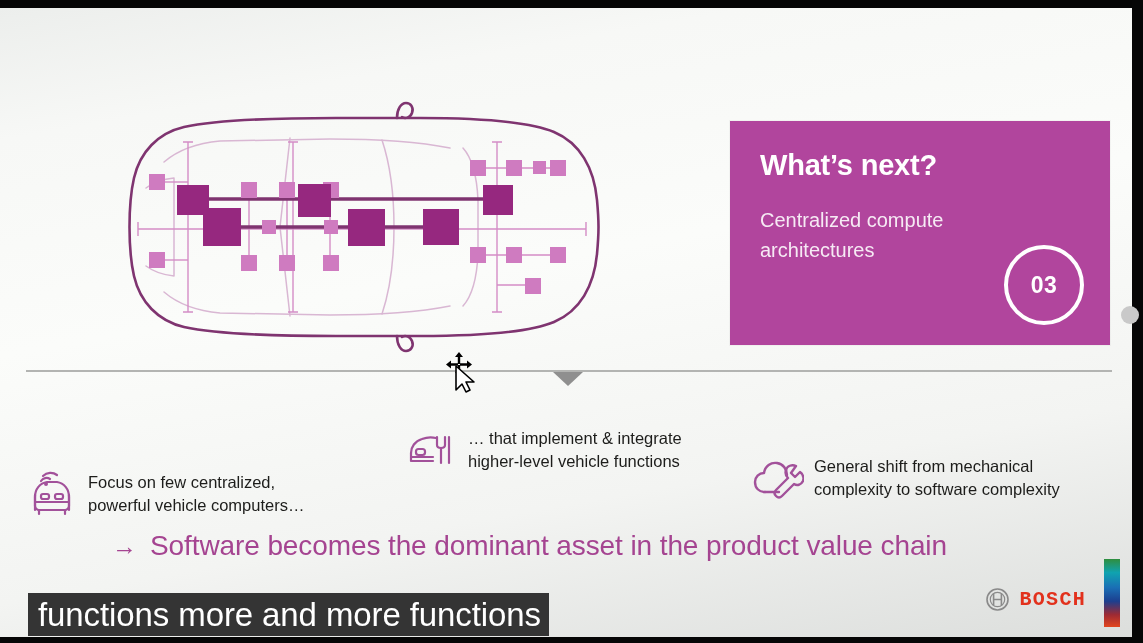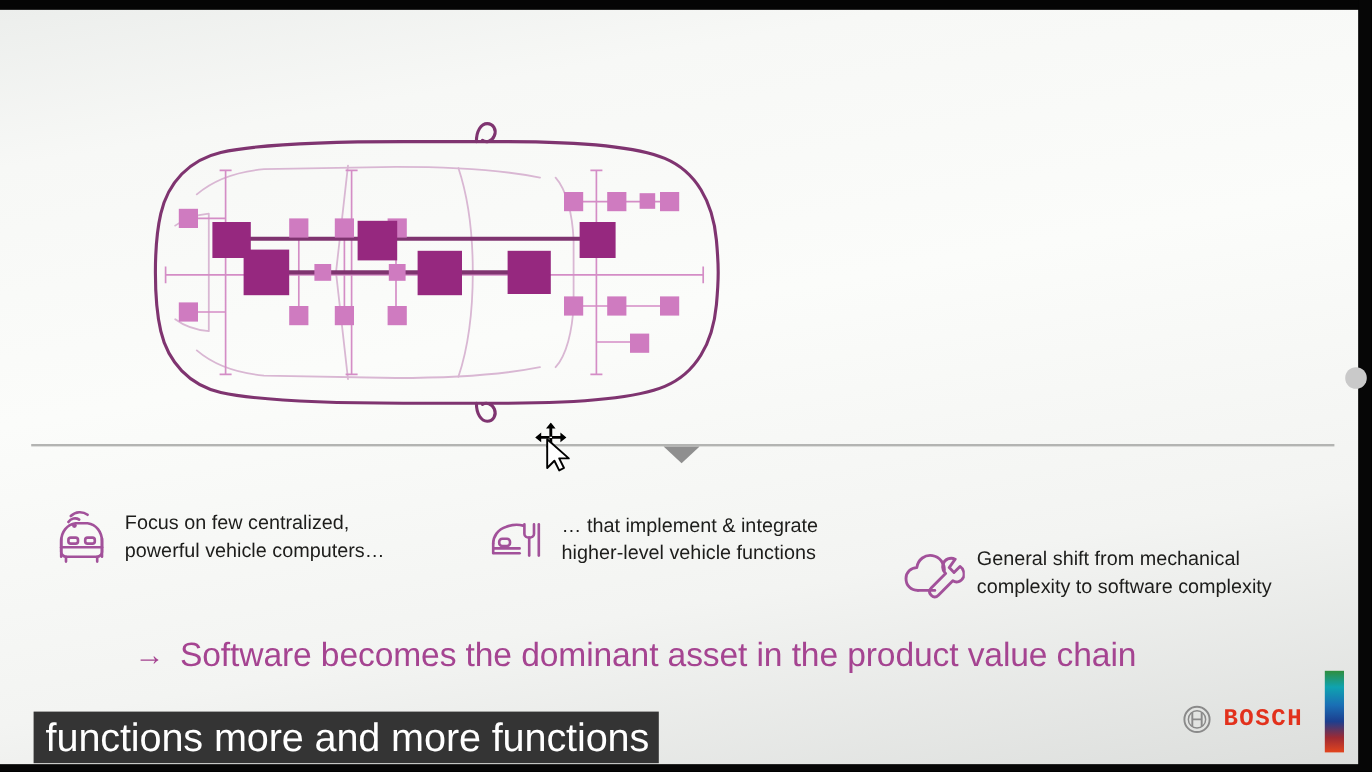--- a/index.html
+++ b/index.html
@@ -155,21 +155,21 @@
     top: 415px;
     width: 1090px;
     height: 70px;
   }
   .benefit {
     position: absolute;
     top: 0;
     display: flex;
     align-items: center;
   }
-  .benefit-1 { left: 16px;   width: 360px; }
+  .benefit-1 { left: 0px;   width: 360px; margin-top: 46px; }
   .benefit-2 { left: 380px; width: 340px; align-items: flex-end; }
   .benefit-3 { left: 726px; width: 364px; margin-top: 30px; }
 
   .benefit-icon {
     width: 52px;
     height: 50px;
     flex: 0 0 52px;
     margin-right: 10px;
   }
   .benefit-icon svg { display: block; width: 100%; height: 100%; }
@@ -351,20 +351,27 @@
           <rect x="57" y="85" width="32" height="30"></rect>
           <rect x="178" y="84" width="33" height="33"></rect>
           <rect x="363" y="85" width="30" height="30"></rect>
           <rect x="83" y="108" width="38" height="38"></rect>
           <rect x="228" y="109" width="37" height="37"></rect>
           <rect x="303" y="109" width="36" height="36"></rect>
         </g>
       </svg>
     </div>
 
+    <div class="next-card">
+      <div class="next-title">What’s next?</div>
+      <div class="next-sub">Centralized compute architectures</div>
+      <div class="next-badge">
+        <span>03</span>
+      </div>
+    </div>
 
     <div class="divider"></div>
     <div class="divider-caret"></div>
 
     <div class="benefits">
 
       <div class="benefit benefit-1">
         <div class="benefit-icon">
           <svg viewBox="0 0 52 50" xmlns="http://www.w3.org/2000/svg">
             <g fill="none" stroke="#a2519a" stroke-width="2.2" stroke-linecap="round" stroke-linejoin="round">

